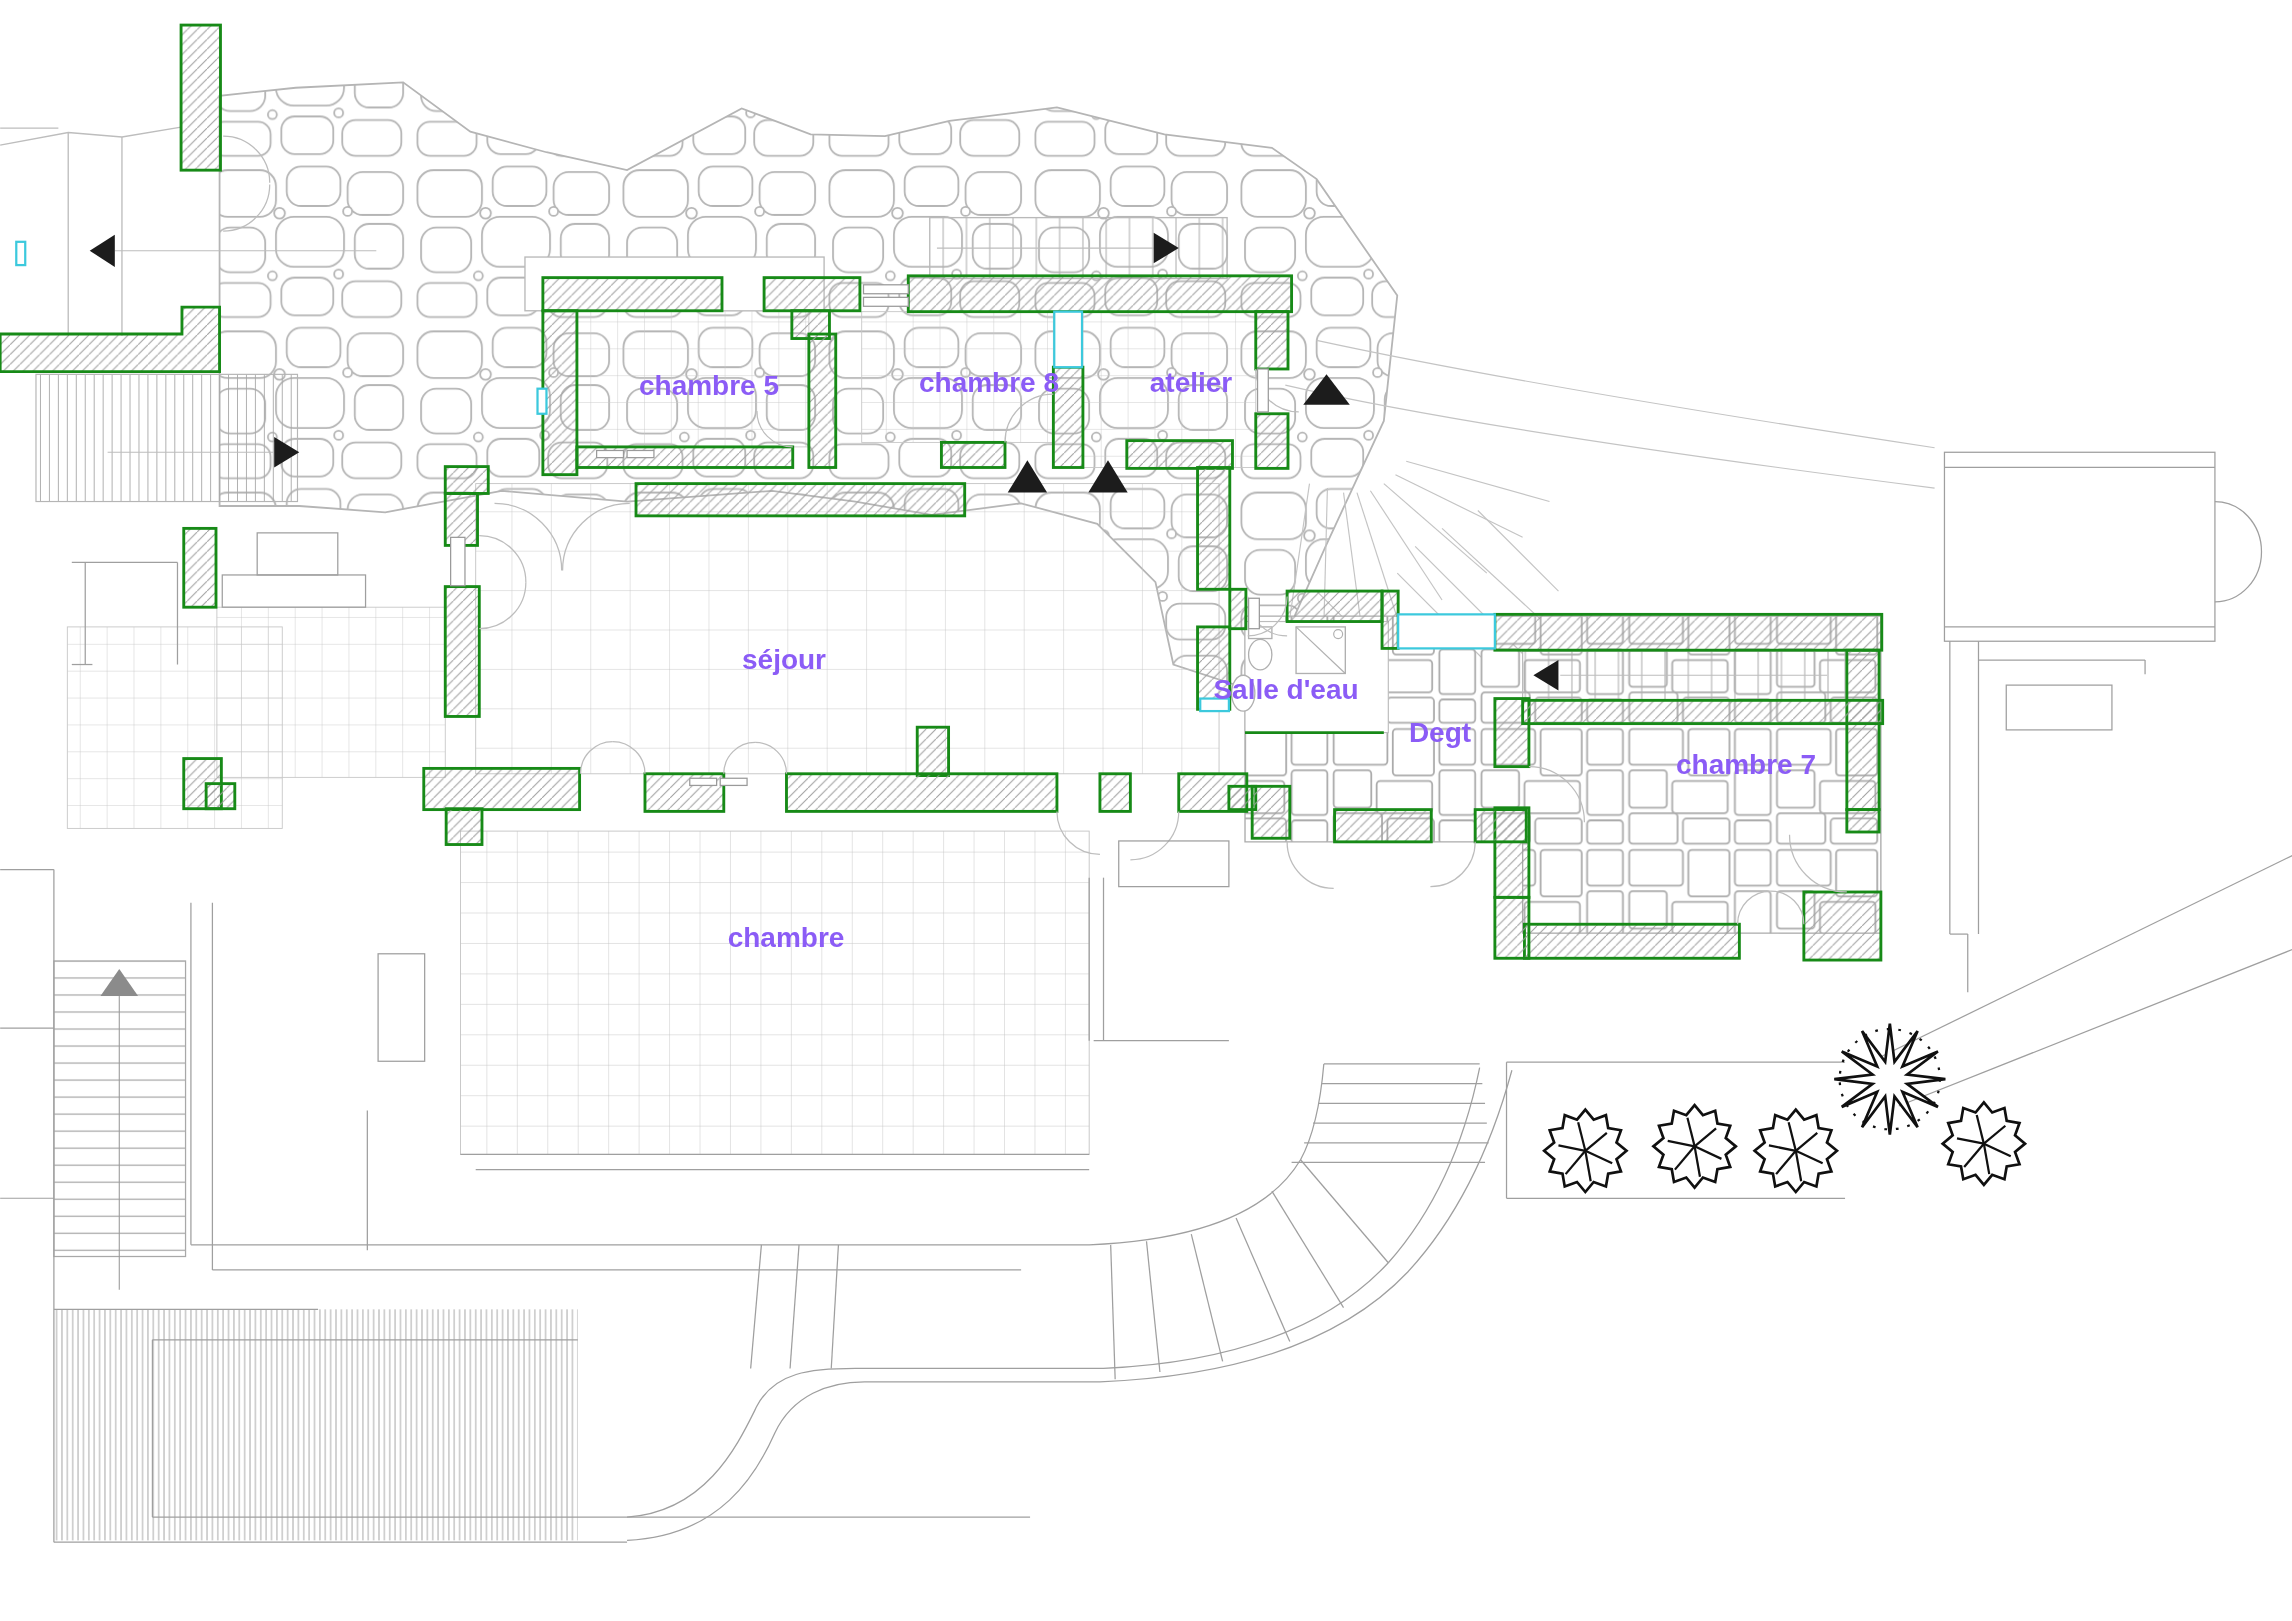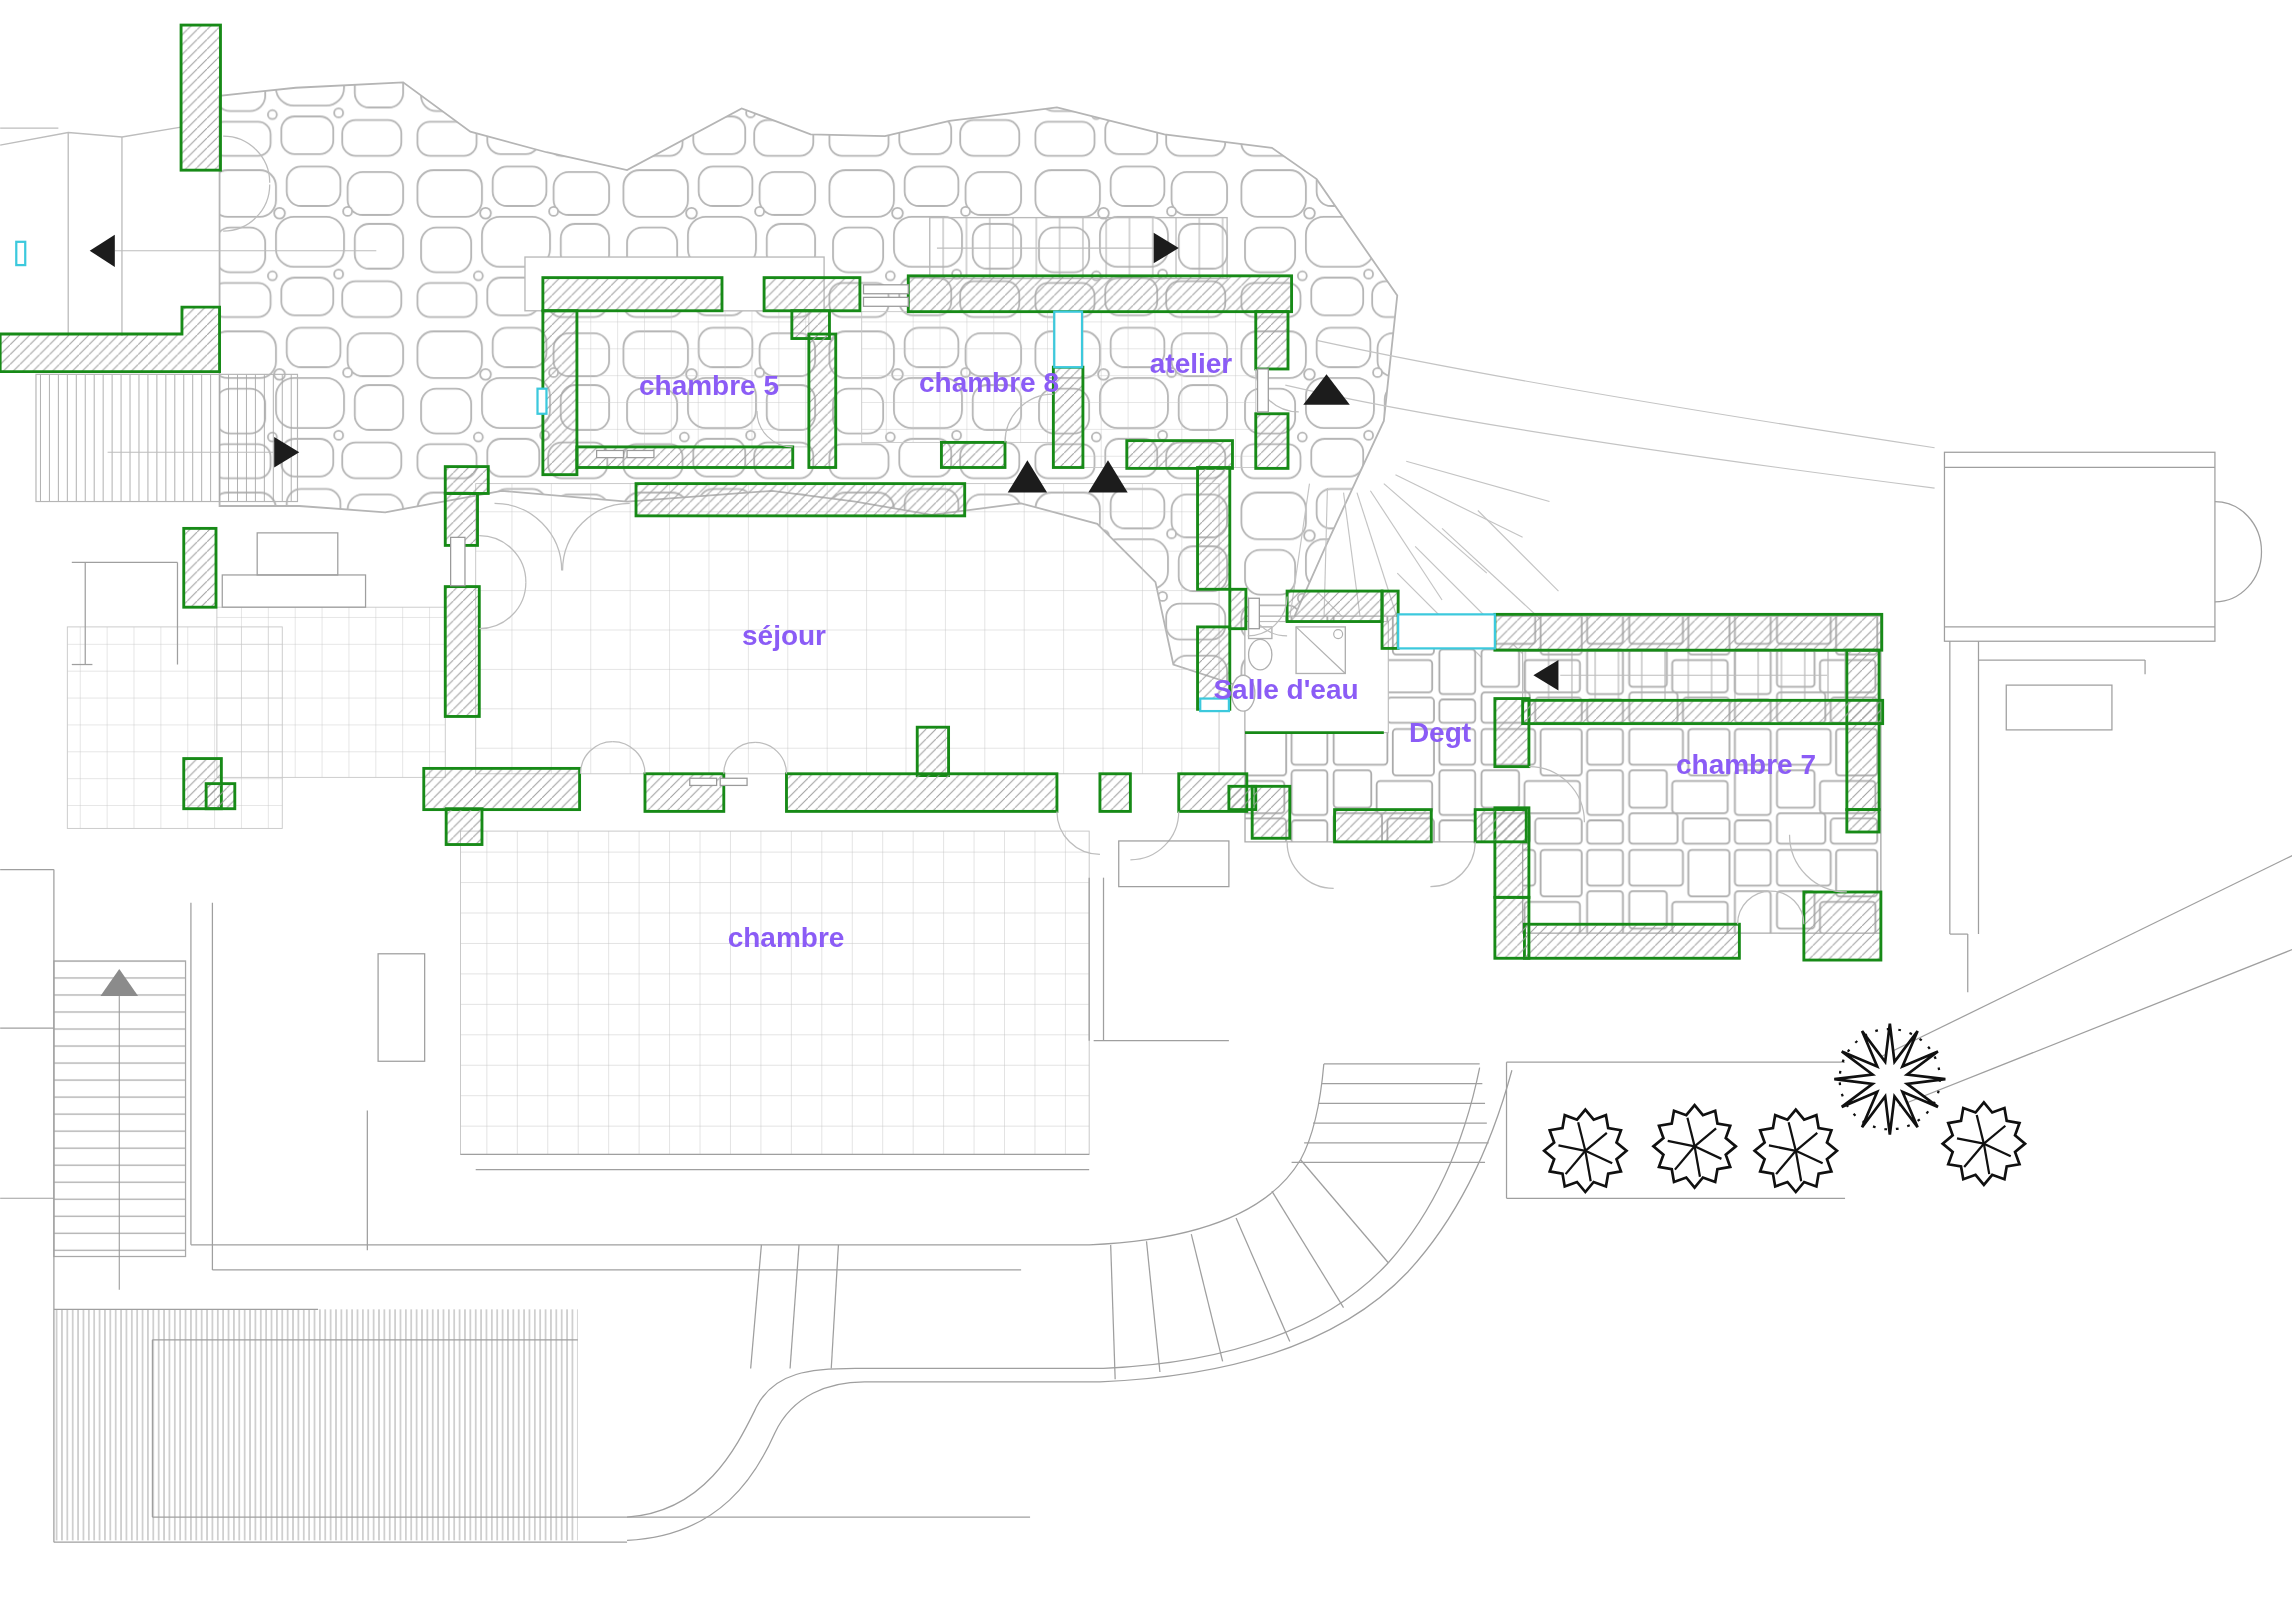--- a/index.html
+++ b/index.html
@@ -336,20 +336,20 @@
   <use href="#shrub" transform="translate(1770,1285)"></use>
   <use href="#shrub" transform="translate(1892,1280)"></use>
   <use href="#shrub" transform="translate(2005,1285)"></use>
   <use href="#shrub" transform="translate(2215,1277)"></use>
   <use href="#bigtree" transform="translate(2110,1205)"></use>
 </g>
 </svg>
 
 <div class="room-label" style="left:709px;top:386px">chambre 5</div>
 <div class="room-label" style="left:989px;top:383px">chambre 8</div>
-<div class="room-label" style="left:1191px;top:364px">atelier</div>
-<div class="room-label" style="left:784px;top:636px">séjour</div>
+<div class="room-label" style="left:1191px;top:383px">atelier</div>
+<div class="room-label" style="left:784px;top:660px">séjour</div>
 <div class="room-label" style="left:1286px;top:690px">Salle d'eau</div>
 <div class="room-label" style="left:1440px;top:733px">Degt</div>
 <div class="room-label" style="left:1746px;top:765px">chambre 7</div>
 <div class="room-label" style="left:786px;top:938px">chambre</div>
 </div>
 
 
 </body></html>

